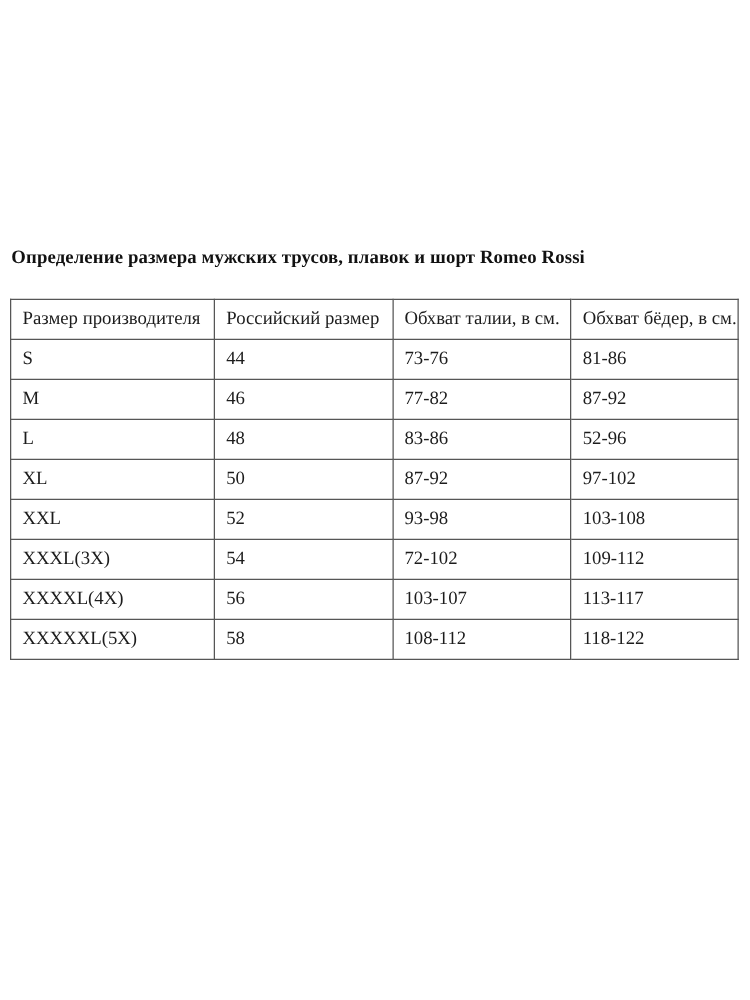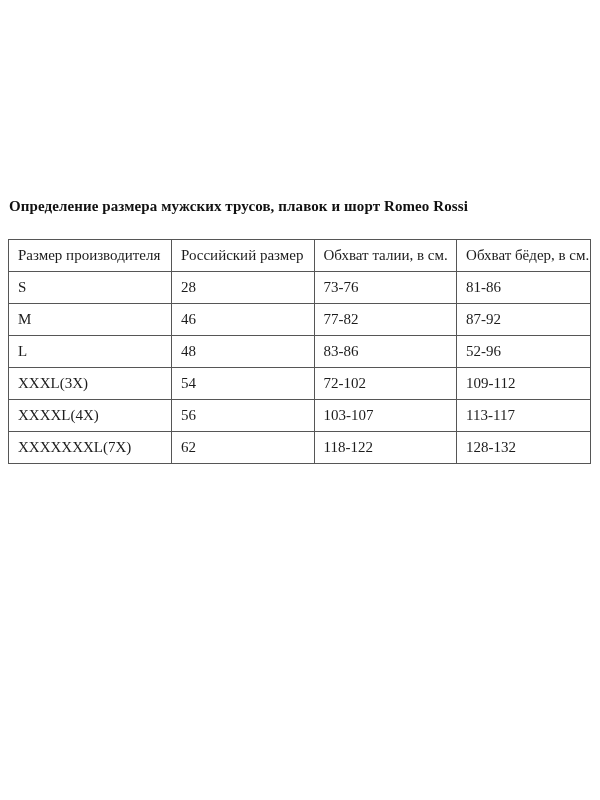--- a/index.html
+++ b/index.html
@@ -71,50 +71,62 @@
         <tr>
           <th>Размер производителя</th>
           <th>Российский размер</th>
           <th>Обхват талии, в см.</th>
           <th>Обхват бёдер, в см.</th>
         </tr>
       </thead>
       <tbody>
         <tr>
           <td>S</td>
-          <td>28</td>
+          <td>44</td>
           <td>73-76</td>
           <td>81-86</td>
         </tr>
         <tr>
           <td>M</td>
           <td>46</td>
           <td>77-82</td>
           <td>87-92</td>
         </tr>
         <tr>
           <td>L</td>
           <td>48</td>
           <td>83-86</td>
           <td>52-96</td>
         </tr>
         <tr>
+          <td>XL</td>
+          <td>50</td>
+          <td>87-92</td>
+          <td>97-102</td>
+        </tr>
+        <tr>
+          <td>XXL</td>
+          <td>52</td>
+          <td>93-98</td>
+          <td>103-108</td>
+        </tr>
+        <tr>
           <td>XXXL(3X)</td>
           <td>54</td>
           <td>72-102</td>
           <td>109-112</td>
         </tr>
         <tr>
           <td>XXXXL(4X)</td>
           <td>56</td>
           <td>103-107</td>
           <td>113-117</td>
         </tr>
         <tr>
-          <td>XXXXXXXL(7X)</td>
-          <td>62</td>
+          <td>XXXXXL(5X)</td>
+          <td>58</td>
+          <td>108-112</td>
           <td>118-122</td>
-          <td>128-132</td>
         </tr>
       </tbody>
     </table>
   </div>
 </div>
 
 </body></html>

